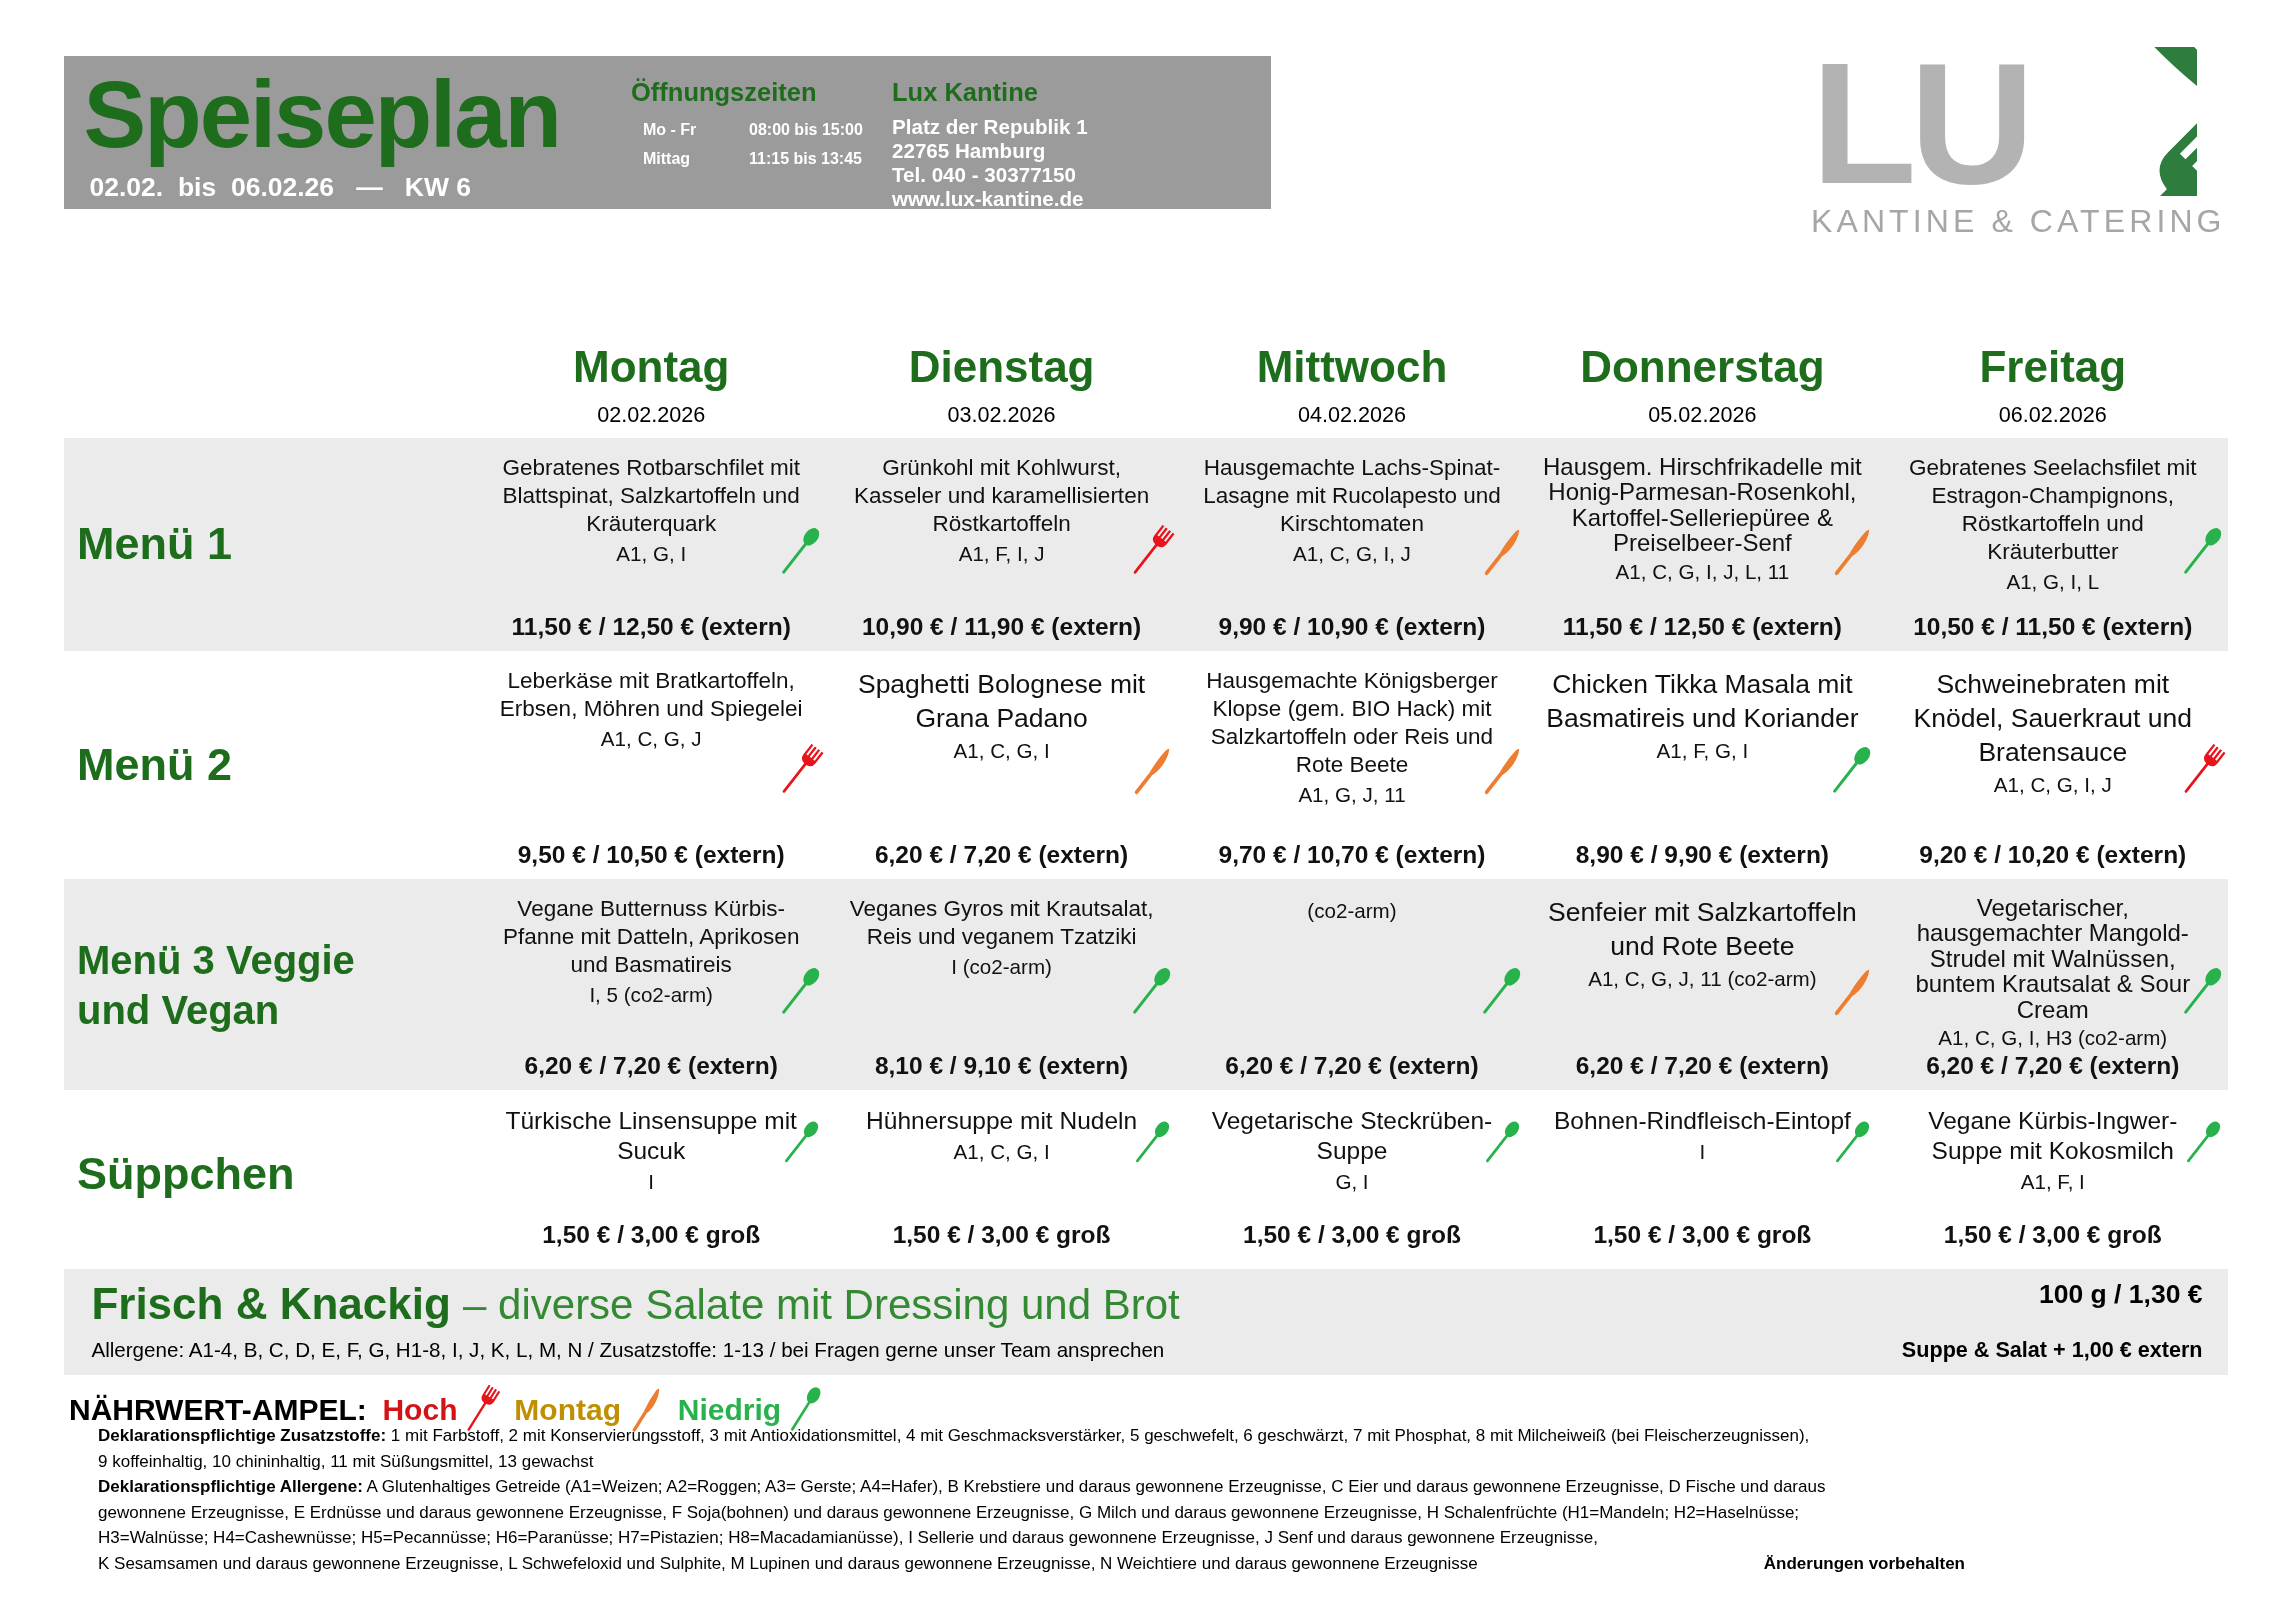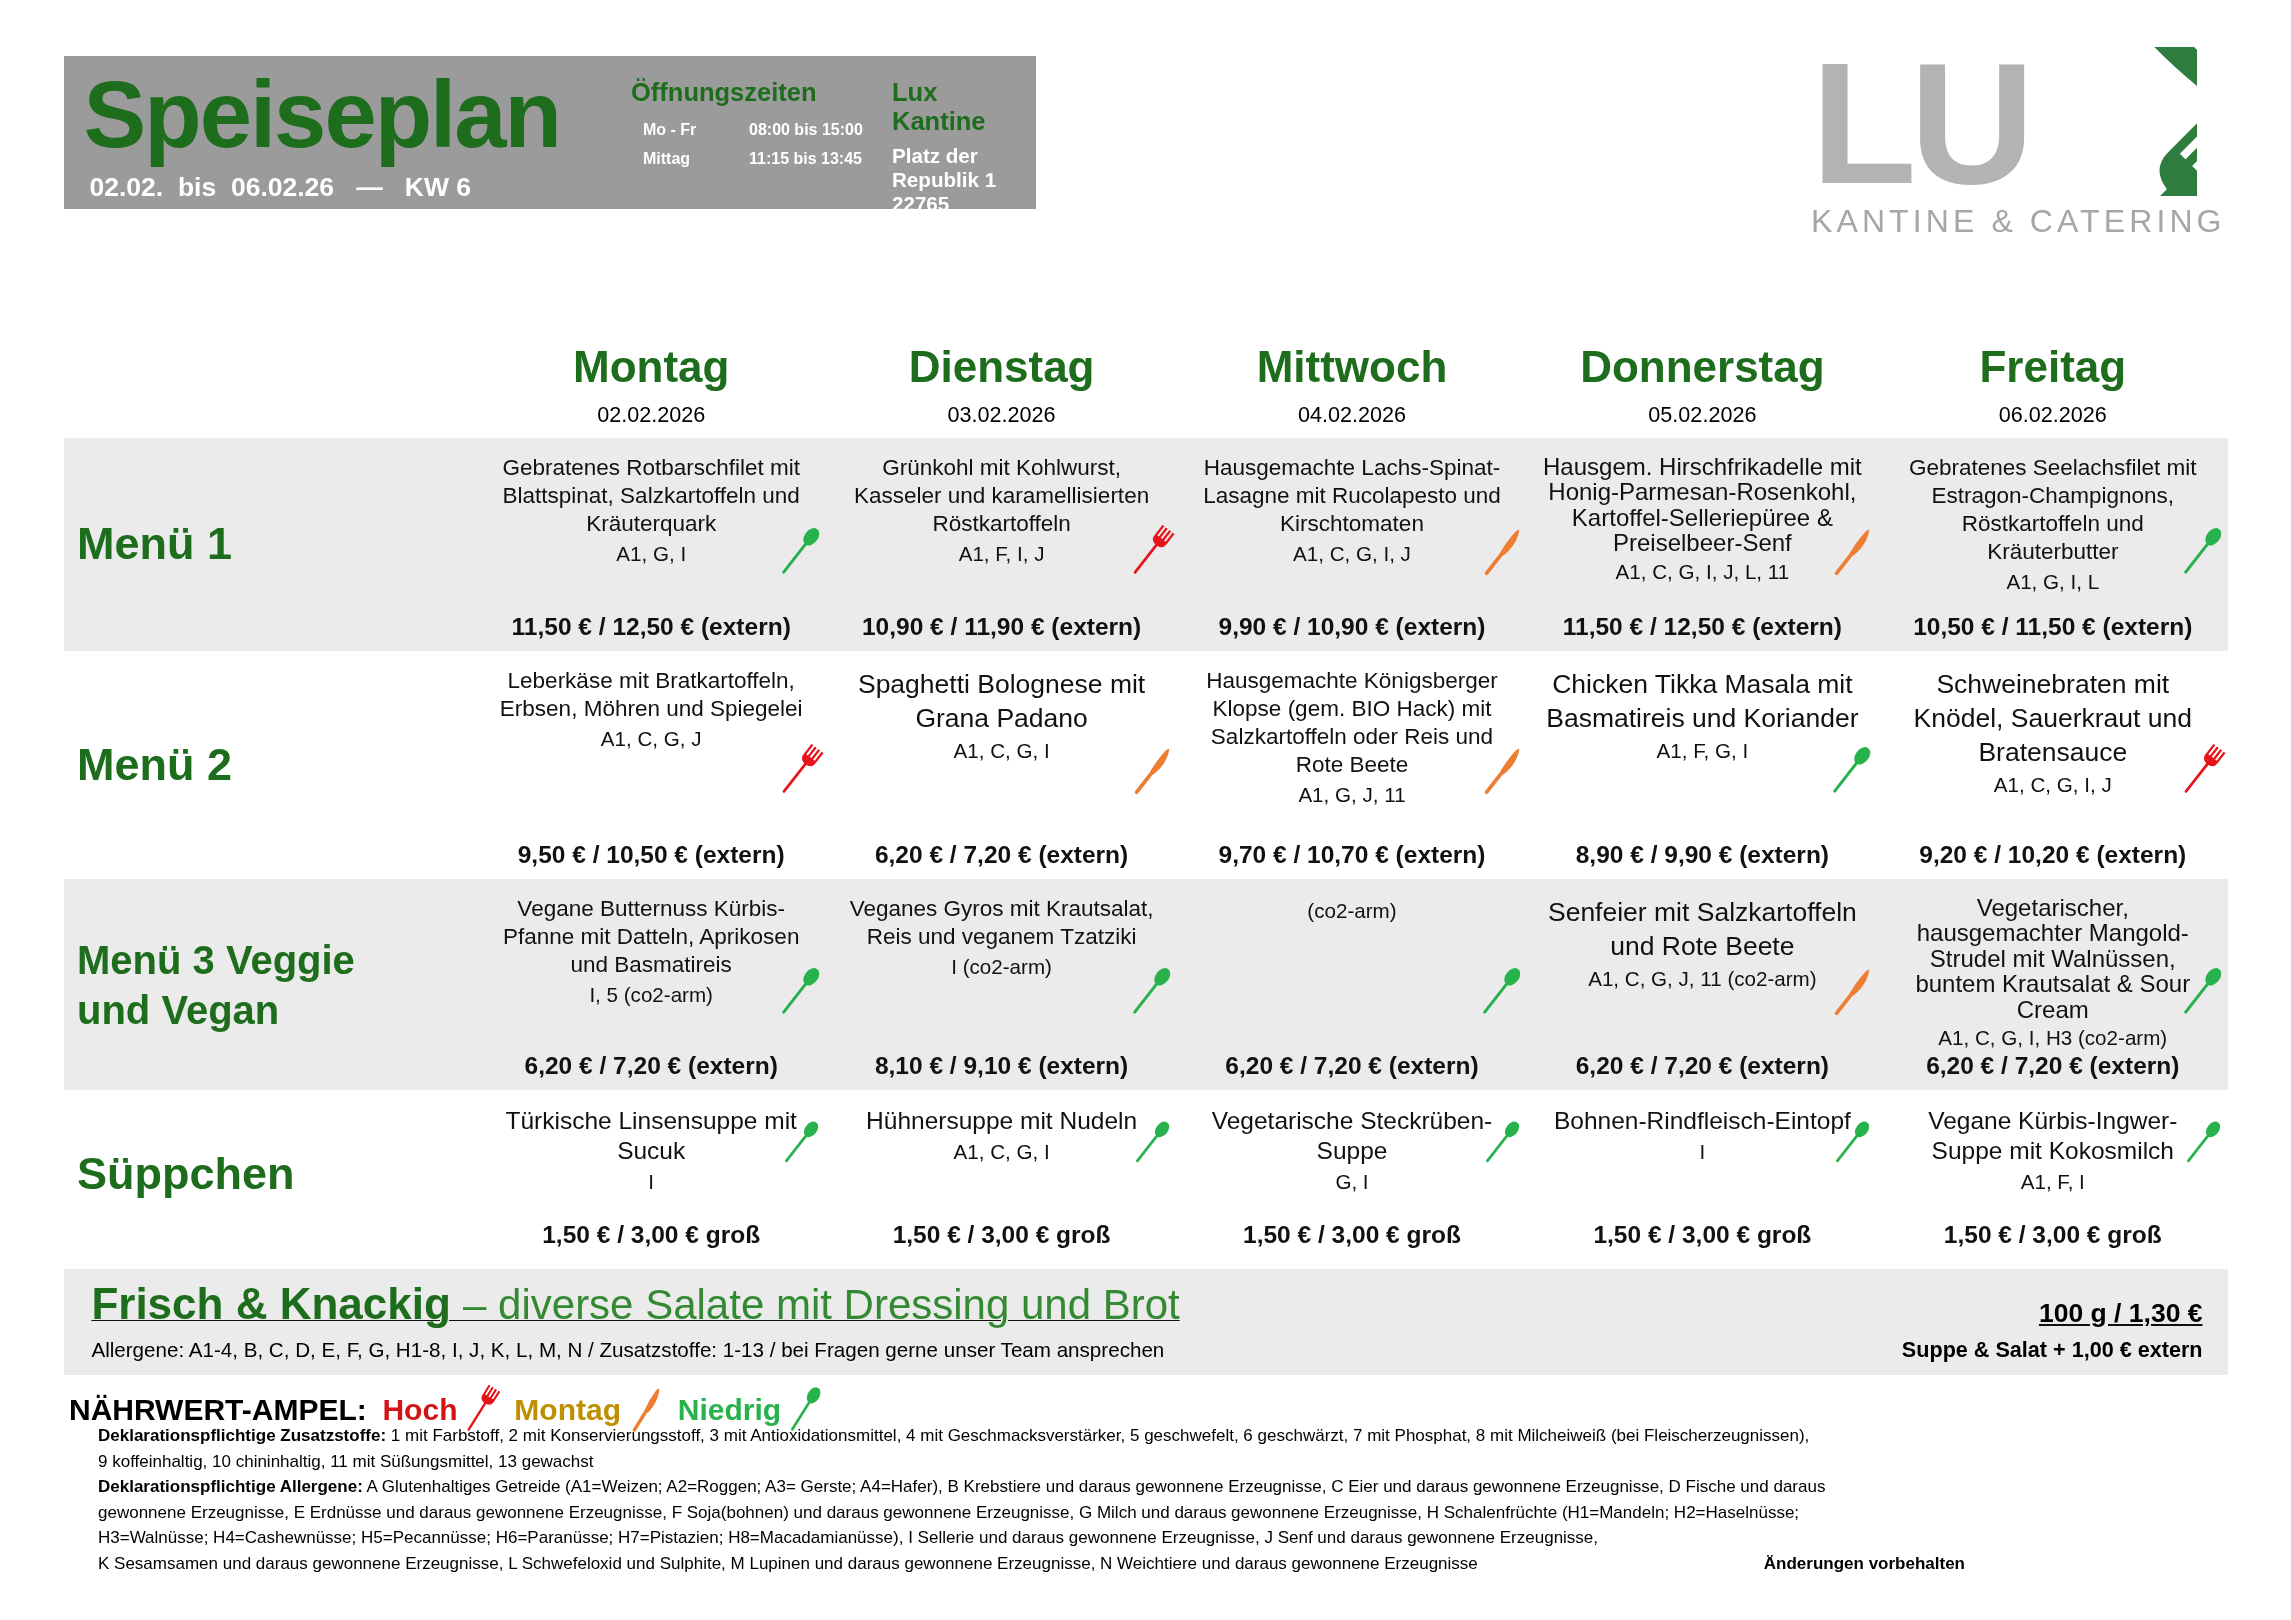--- a/index.html
+++ b/index.html
@@ -1,20 +1,20 @@
 <!DOCTYPE html>
 <html><head>
 <meta charset="utf-8">
 <style>
   html,body{margin:0;padding:0;background:#fff;}
   .page{position:relative;width:2292px;height:1620px;background:#fff;overflow:hidden;
         font-family:"Liberation Sans",sans-serif;color:#111;}
 
   
-  .header{position:absolute;left:64px;top:56px;width:972px;height:153px;background:#9b9b9b;}
+  .header{position:absolute;left:64px;top:56px;width:1207px;height:153px;background:#9b9b9b;}
   .sp-title{position:absolute;left:19.6px;top:0px;font-size:94px;font-weight:bold;color:#1d6d1d;letter-spacing:-2px;line-height:1.25;}
   .daterange{position:absolute;left:25.5px;bottom:5.9px;color:#fff;font-weight:bold;font-size:26.5px;white-space:pre;}
   .block-heading{color:#1d6d1d;font-size:25.5px;font-weight:bold;margin:0 0 8.8px 0;}
   .hours{position:absolute;left:567px;top:21.6px;}
   .hours-row{display:flex;color:#fff;font-size:16px;font-weight:bold;line-height:29px;margin-left:12px;}
   .hours-row .hl{width:106px;}
   .contact{position:absolute;left:828px;top:21.6px;}
   .contact .line{color:#fff;font-size:20.6px;font-weight:bold;line-height:24px;}
 
   
@@ -46,21 +46,21 @@
   .mrow.r4 .dish{font-size:24.5px;line-height:30px;}
   .allergens{font-size:20.6px;margin-top:3.9px;}
   .price{margin-top:auto;font-size:24.5px;font-weight:bold;}
   .uicon{fill:currentColor;}
   .cell-icon{position:absolute;right:13.7px;top:40%;width:25.5px;height:57px;transform:rotate(38deg);}
   .mrow.r4 .cell-icon{top:16%;width:23.5px;height:51px;}
 
   
   .salad{position:absolute;left:64px;top:1269px;width:2164px;height:106px;background:#ebebeb;
          padding:9.8px 25.5px 0 27.4px;box-sizing:border-box;}
-  .salad-line1{display:flex;align-items:flex-end;justify-content:space-between;text-decoration:underline;}
+  .salad-line1{display:flex;align-items:flex-start;justify-content:space-between;}
   .salad-title-bold{font-size:44px;font-weight:bold;color:#1d6d1d;}
   .salad-title-rest{font-size:42px;color:#338a33;}
   .salad-price{font-size:26.5px;font-weight:bold;color:#000;white-space:nowrap;}
   .salad-line2{display:flex;justify-content:space-between;margin-top:7.8px;align-items:baseline;}
   .salad-allergens{font-size:20.6px;color:#000;}
   .salad-extern{font-size:21.6px;font-weight:bold;color:#000;}
 
   
   .legend{position:absolute;left:69px;top:1384px;display:flex;align-items:center;}
   .leg-label{font-size:30px;font-weight:bold;color:#000;}

